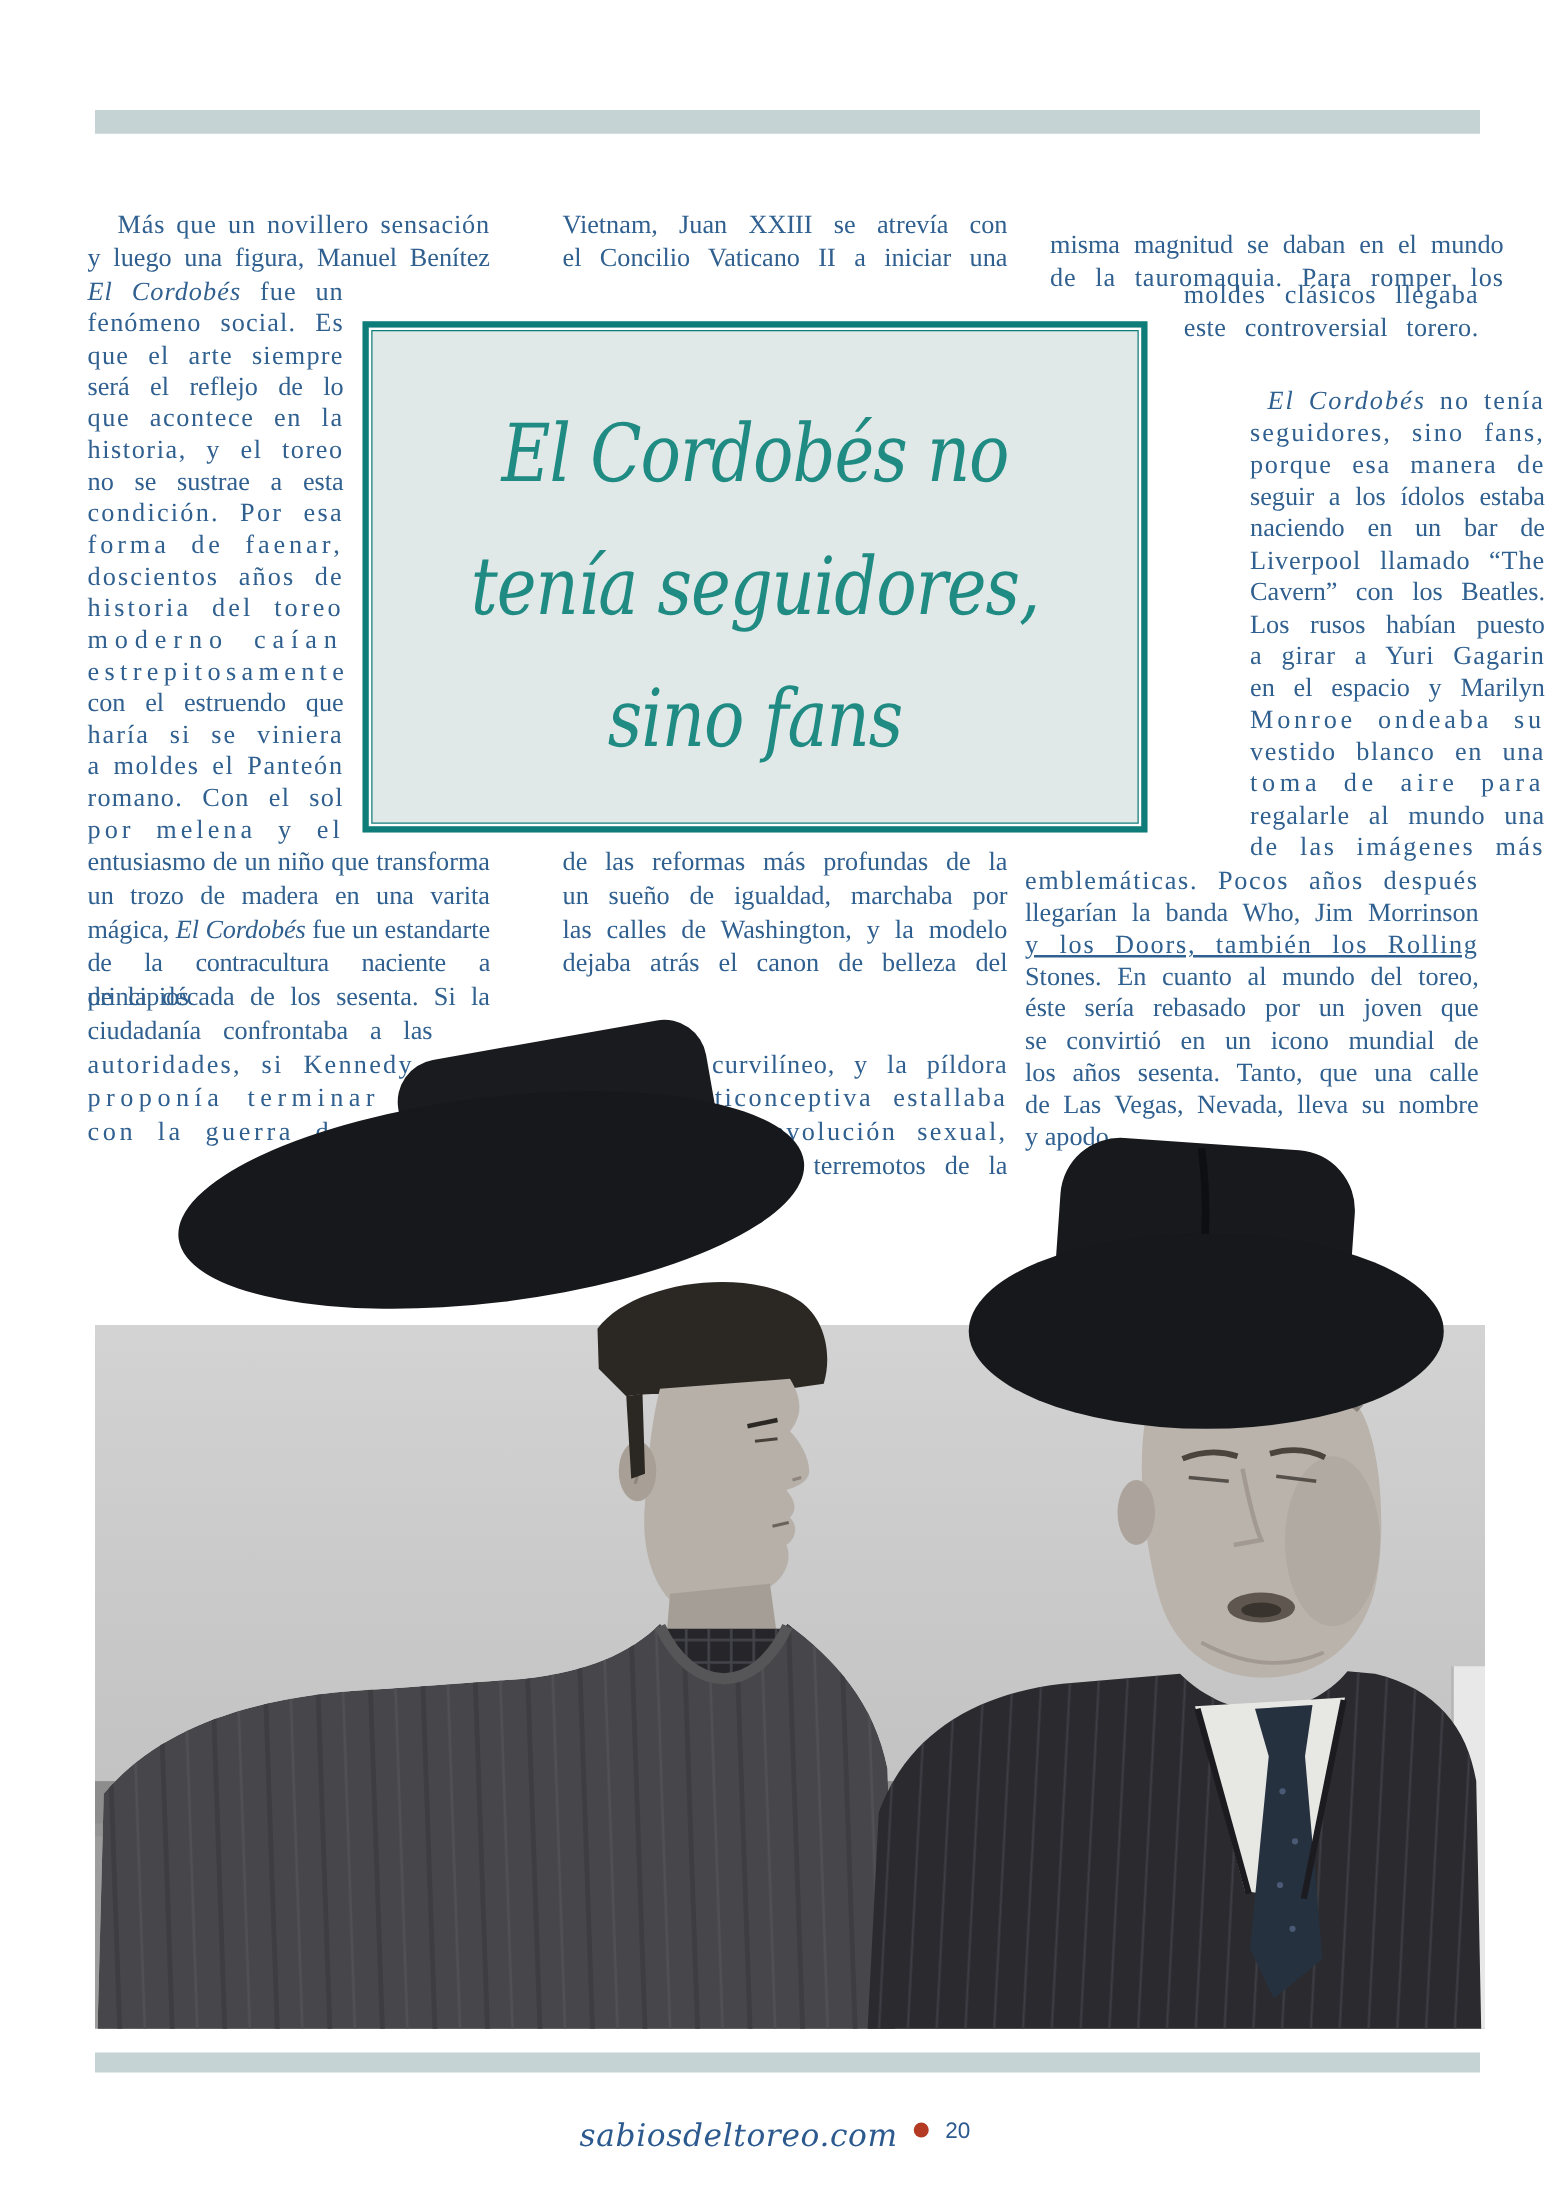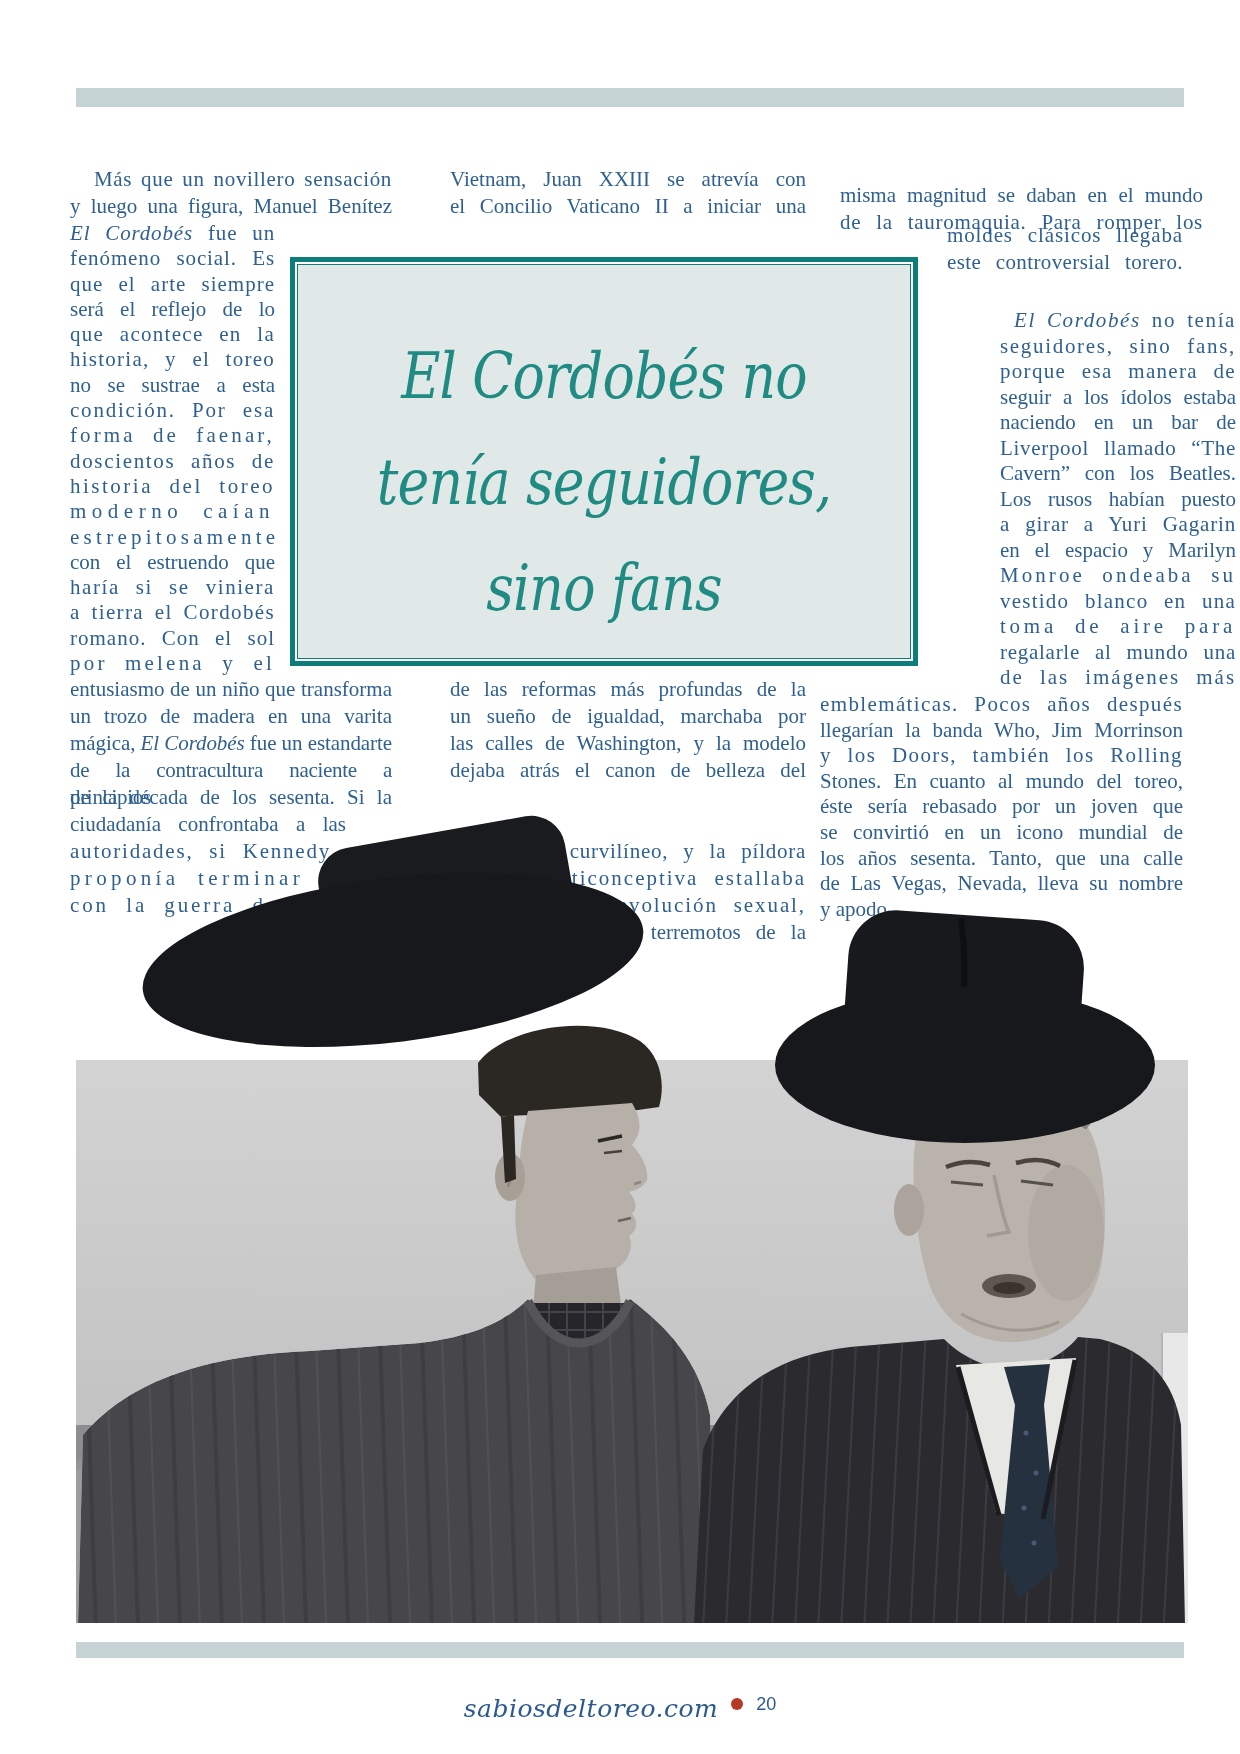--- a/index.html
+++ b/index.html
@@ -6,21 +6,21 @@
   #page{position:relative;width:1240px;height:1754px;background:#fff;overflow:hidden;
         font-family:"Liberation Serif",serif;}
   .bar{position:absolute;left:76px;width:1108px;height:19px;background:var(--bar,#c6d3d4);}
   .bar.top{top:88px;}
   .bar.bottom{top:1642px;height:16px;}
 
   
   .quote-box{position:absolute;left:290px;top:257px;width:628px;height:409px;box-sizing:border-box;
      background:var(--boxbg,#e1e9e8);border:5px solid var(--tealdark,#0e7d7a);
      box-shadow:inset 0 0 0 2px #ffffff, inset 0 0 0 3px var(--tealdark,#0e7d7a);}
-  .quote-inner{display:flex;flex-direction:column;justify-content:center;height:100%;padding-top:20px;}
+  .quote-inner{display:flex;flex-direction:column;justify-content:center;height:100%;padding-top:8px;}
   .quote-line{font-family:"DejaVu Serif",serif;font-style:italic;font-size:64px;line-height:106px;
      color:var(--teal,#1f8b82);text-align:center;transform:scaleX(.84);letter-spacing:-1px;white-space:nowrap;}
 
   
   .seg{position:absolute;color:var(--ink,#30608f);font-size:21px;}
   .ln{position:relative;text-align:left;white-space:normal;width:100%;}
   .ln.j{text-align:justify;text-align-last:justify;}
   .it{font-style:italic;}
 
   
@@ -62,21 +62,21 @@
         <div class="ln j" style="line-height: 25.3px; height: 25.3px; letter-spacing: 1.25px;"><span>historia, y el toreo</span></div>
         <div class="ln j" style="line-height: 25.3px; height: 25.3px;"><span>no se sustrae a esta</span></div>
         <div class="ln j" style="line-height: 25.3px; height: 25.3px; letter-spacing: 1.77778px;"><span>condición. Por esa</span></div>
         <div class="ln j" style="line-height: 25.3px; height: 25.3px; letter-spacing: 3.125px;"><span>forma de faenar,</span></div>
         <div class="ln j" style="line-height: 25.3px; height: 25.3px; letter-spacing: 1.66667px;"><span>doscientos años de</span></div>
         <div class="ln j" style="line-height: 25.3px; height: 25.3px; letter-spacing: 2.5px;"><span>historia del toreo</span></div>
         <div class="ln j" style="line-height: 25.3px; height: 25.3px; letter-spacing: 5.5px;"><span>moderno caían</span></div>
         <div class="ln j" style="line-height: 25.3px; height: 25.3px; letter-spacing: 4.26667px;"><span>estrepitosamente</span></div>
         <div class="ln j" style="line-height: 25.3px; height: 25.3px;"><span>con el estruendo que</span></div>
         <div class="ln j" style="line-height: 25.3px; height: 25.3px; letter-spacing: 1.57895px;"><span>haría si se viniera</span></div>
-        <div class="ln j" style="line-height: 25.3px; height: 25.3px; letter-spacing: 1.36842px;"><span>a tierra el Cordobés</span></div>
+        <div class="ln j" style="line-height: 25.3px; height: 25.3px; letter-spacing: 1.36842px;"><span>a moldes el Panteón</span></div>
         <div class="ln j" style="line-height: 25.3px; height: 25.3px; letter-spacing: 1px;"><span>romano. Con el sol</span></div>
         <div class="ln j" style="line-height: 25.3px; height: 25.3px; letter-spacing: 3.2px;"><span>por melena y el</span></div>
       </div>
       <div class="seg" style="left: 70px; top: 676px; width: 322px;">
         <div class="ln j" style="line-height: 27px; height: 27px;"><span>entusiasmo de un niño que transforma</span></div>
         <div class="ln j" style="line-height: 27px; height: 27px;"><span>un trozo de madera en una varita</span></div>
         <div class="ln j" style="line-height: 27px; height: 27px; letter-spacing: -0.0810811px;"><span>mágica, </span><span class="it">El Cordobés</span><span> fue un estandarte</span></div>
         <div class="ln j" style="line-height: 27px; height: 27px; letter-spacing: -0.317073px;"><span>de la contracultura naciente a principios</span></div>
         <div class="ln j" style="line-height: 27px; height: 27px;"><span>de la década de los sesenta. Si la</span></div>
       </div>
@@ -123,21 +123,21 @@
         <div class="ln j" style="line-height: 25.5px; height: 25.5px;"><span>en el espacio y Marilyn</span></div>
         <div class="ln j" style="line-height: 25.5px; height: 25.5px; letter-spacing: 3.05882px;"><span>Monroe ondeaba su</span></div>
         <div class="ln j" style="line-height: 25.5px; height: 25.5px; letter-spacing: 1.2381px;"><span>vestido blanco en una</span></div>
         <div class="ln j" style="line-height: 25.5px; height: 25.5px; letter-spacing: 3.76471px;"><span>toma de aire para</span></div>
         <div class="ln j" style="line-height: 25.5px; height: 25.5px; letter-spacing: 0.727273px;"><span>regalarle al mundo una</span></div>
         <div class="ln j" style="line-height: 25.5px; height: 25.5px; letter-spacing: 1.94737px;"><span>de las imágenes más</span></div>
       </div>
       <div class="seg" style="left: 820px; top: 692px; width: 363px;">
         <div class="ln j" style="line-height: 25.6px; height: 25.6px; letter-spacing: 1.375px;"><span>emblemáticas. Pocos años después</span></div>
         <div class="ln j" style="line-height: 25.6px; height: 25.6px;"><span>llegarían la banda Who, Jim Morrinson</span></div>
-        <div class="ln j" style="line-height: 25.6px; height: 25.6px; letter-spacing: 1.40625px;"><span>y los Doors, también los Rolling</span></div>
+        <div class="ln j" style="line-height: 25.6px; height: 25.6px; letter-spacing: 1.40625px; text-decoration: underline;"><span>y los Doors, también los Rolling</span></div>
         <div class="ln j" style="line-height: 25.6px; height: 25.6px;"><span>Stones. En cuanto al mundo del toreo,</span></div>
         <div class="ln j" style="line-height: 25.6px; height: 25.6px;"><span>éste sería rebasado por un joven que</span></div>
         <div class="ln j" style="line-height: 25.6px; height: 25.6px;"><span>se convirtió en un icono mundial de</span></div>
         <div class="ln j" style="line-height: 25.6px; height: 25.6px;"><span>los años sesenta. Tanto, que una calle</span></div>
         <div class="ln j" style="line-height: 25.6px; height: 25.6px;"><span>de Las Vegas, Nevada, lleva su nombre</span></div>
         <div class="ln" style="line-height: 25.6px; height: 25.6px;"><span>y apodo.</span></div>
       </div>
     </div>
 
   <svg id="photo" width="1132" height="912" viewBox="0 0 1132 912">

